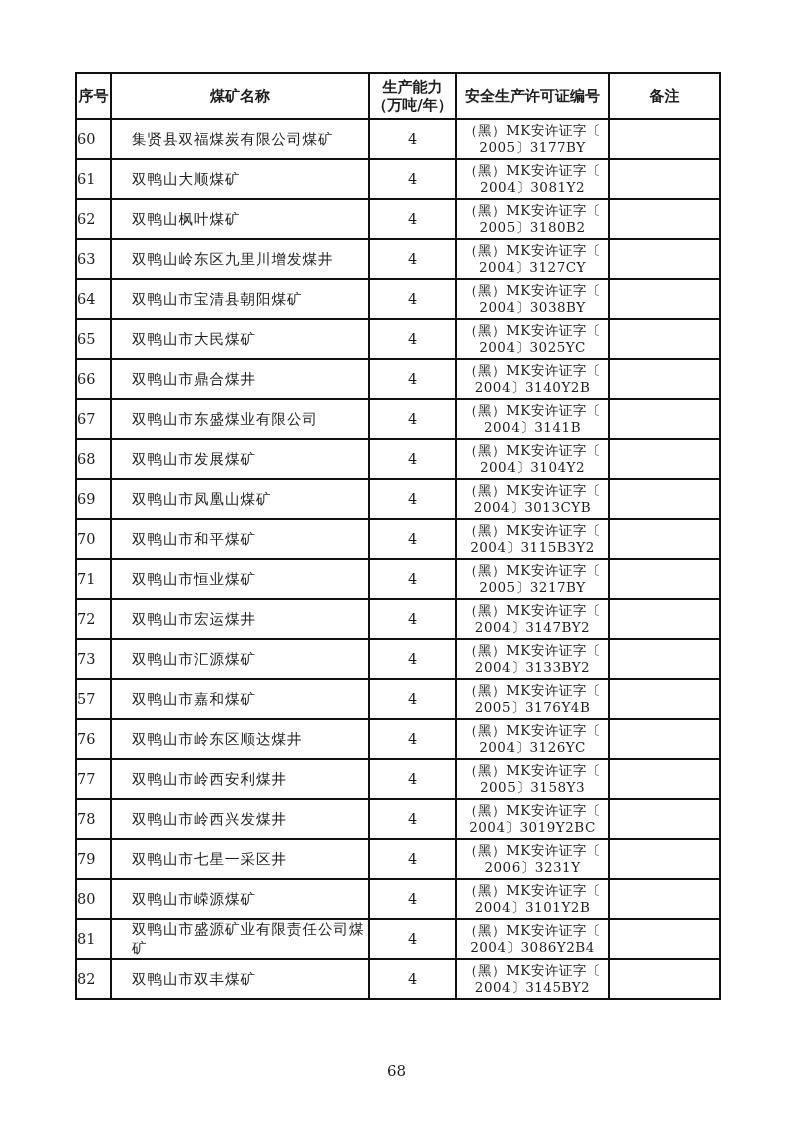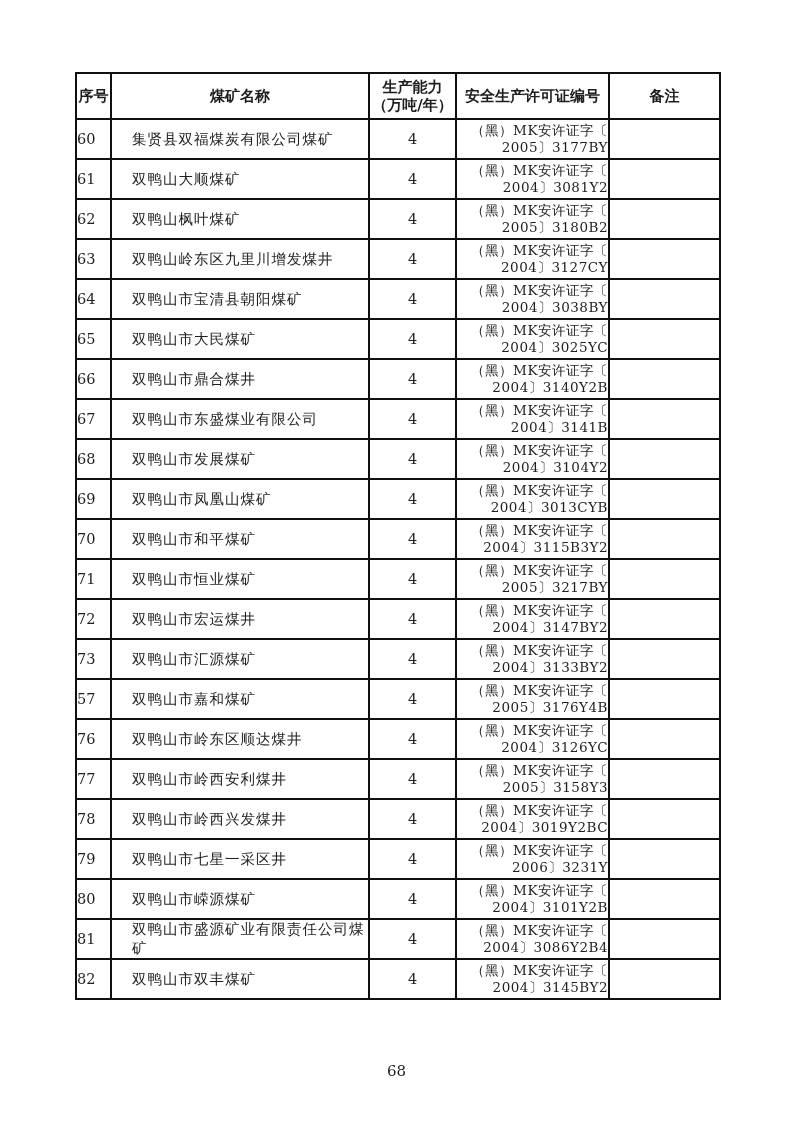--- a/index.html
+++ b/index.html
@@ -33,21 +33,21 @@
   }
   td { font-size: 14.5px; }
   .col-no { width: 35px; }
   .col-name { width: 258px; }
   .col-cap { width: 87px; }
   .col-permit { width: 153px; }
   .col-remark { width: 111px; }
   .c-no { text-align: left; }
   .c-name { text-align: left; padding-left: 20px; letter-spacing: 1px; }
   .c-cap { text-align: center; }
-  .c-permit { text-align: right; font-size: 13.5px; line-height: 17px; letter-spacing: 0.5px; }
+  .c-permit { text-align: center; font-size: 13.5px; line-height: 17px; letter-spacing: 0.5px; }
   .c-remark { }
   .page-number {
     position: absolute;
     left: 0; right: 0;
     top: 1062px;
     text-align: center;
     font-size: 15px;
     color: #1e1e1e;
   }
 </style>

